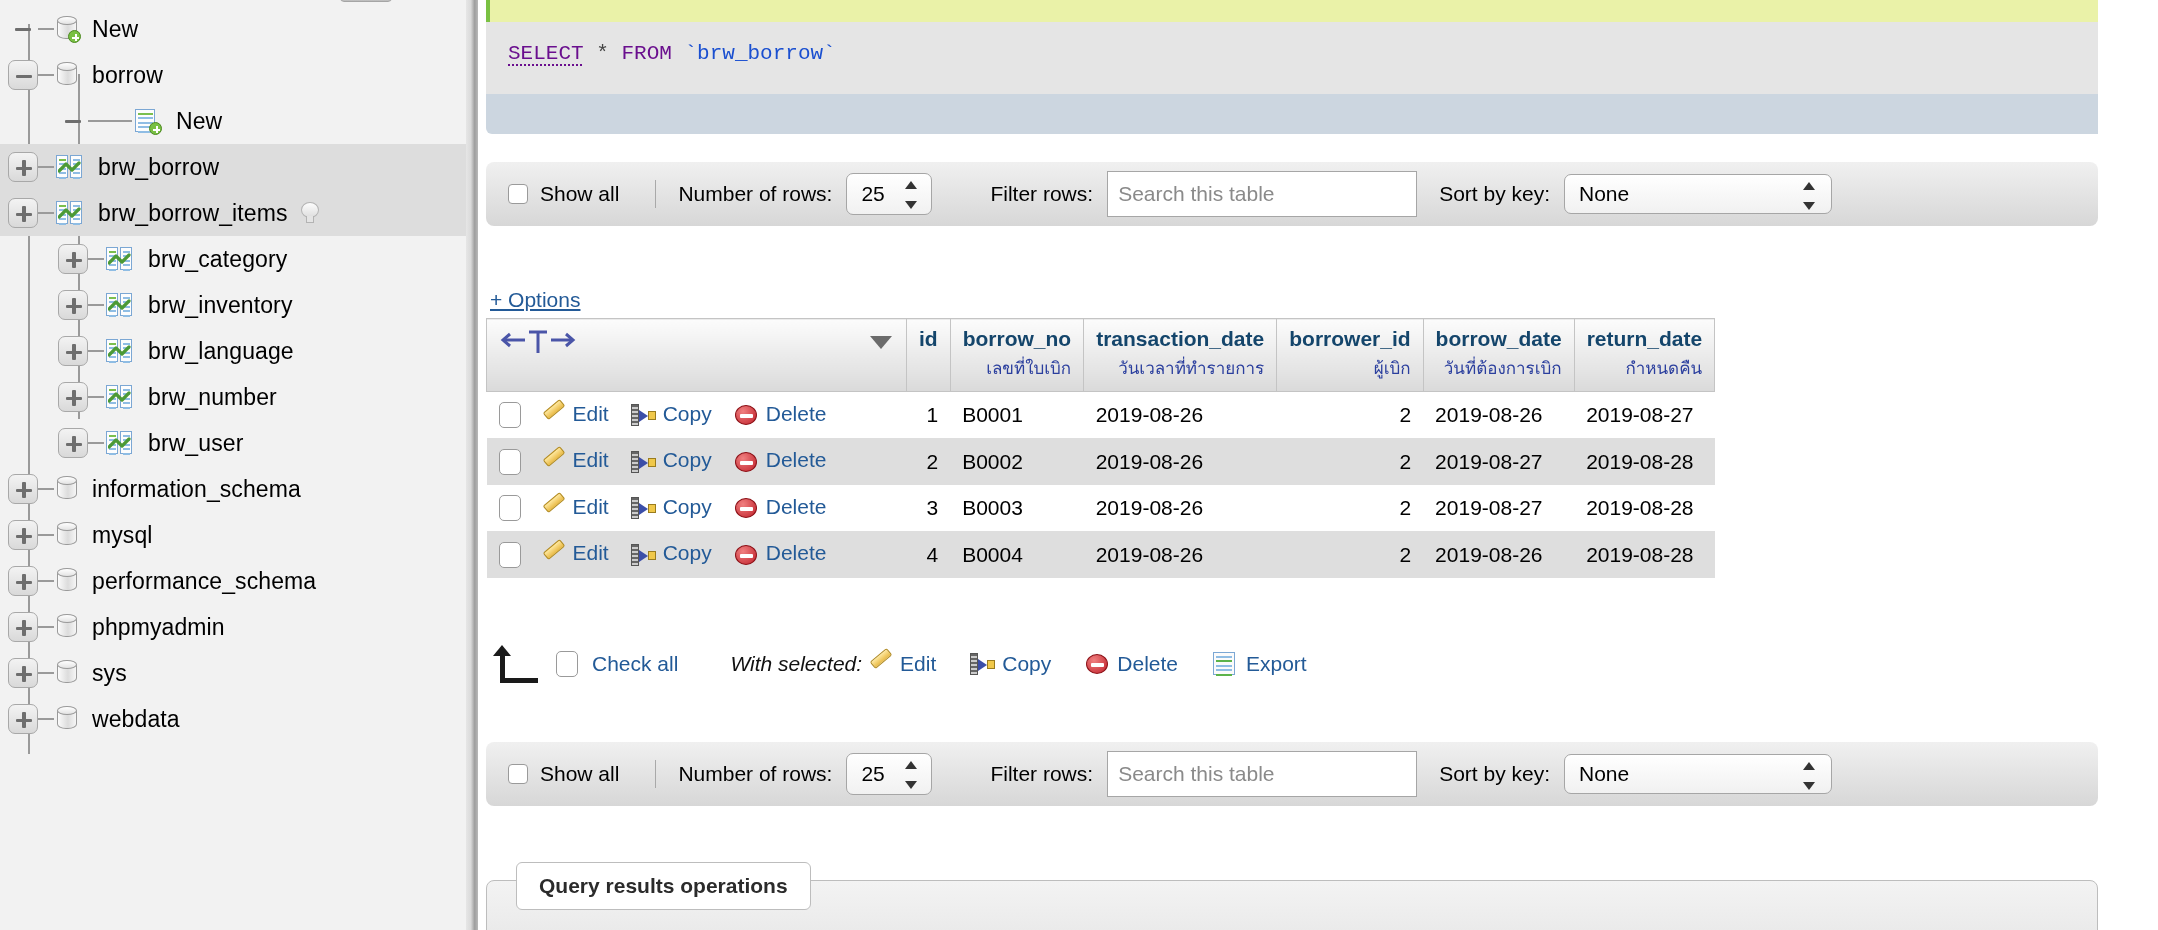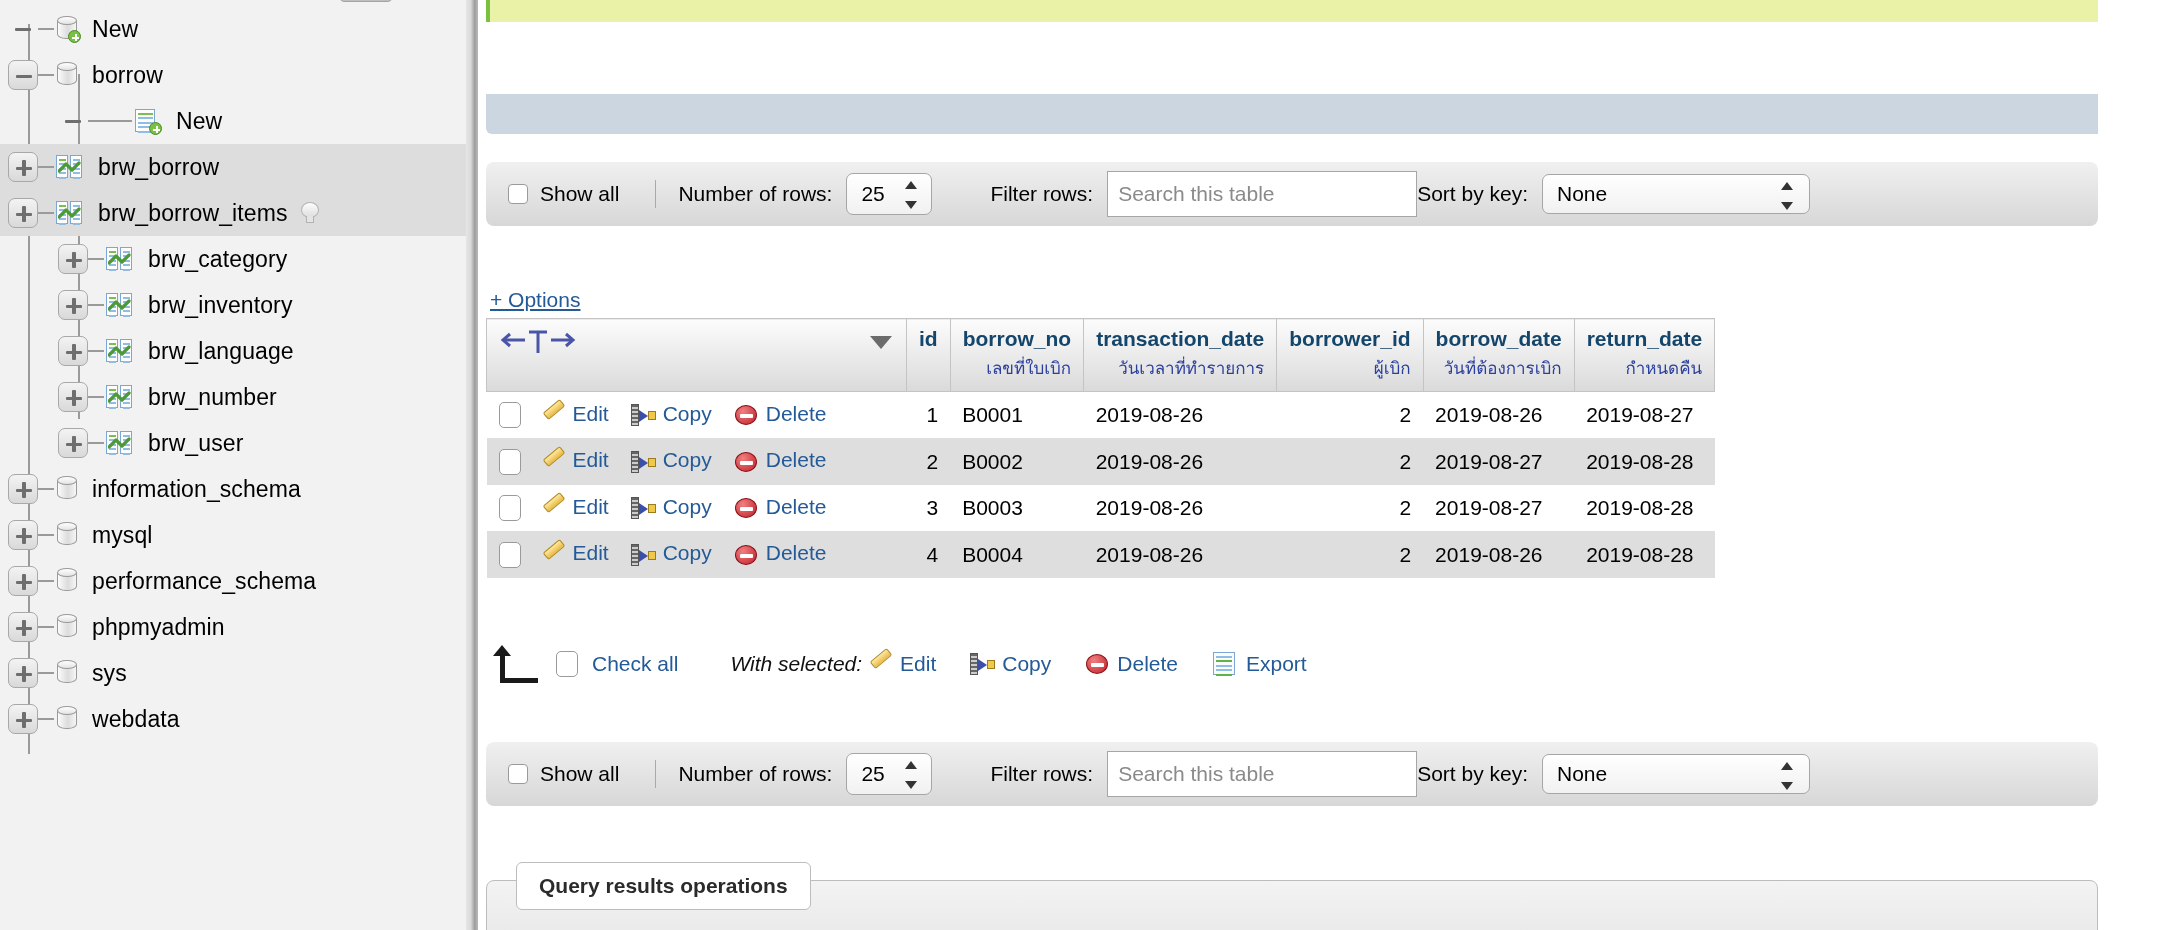--- a/index.html
+++ b/index.html
@@ -187,20 +187,21 @@
     border-left:6px solid transparent; border-right:6px solid transparent;
   }
   .stepper .arrows .up { top:0; border-bottom:8px solid #333; }
   .stepper .arrows .dn { bottom:0; border-top:8px solid #333; }
 
   .textinput {
     width: 310px; height: 46px; background:#fff;
     border:1px solid #a6a6a6;
     font-size: 21px; color:#8a8a8a;
     display:flex; align-items:center; padding-left: 10px;
+    margin-right: 22px;
   }
   .selectbox {
     position: relative;
     width: 268px; height: 40px;
     background: linear-gradient(#ffffff,#f1f1f1);
     border:1px solid #a6a6a6; border-radius: 7px;
     display:flex; align-items:center; padding-left: 14px;
     font-size: 21px;
   }
   .selectbox .arrows {
@@ -614,20 +615,23 @@
           <span class="nav-label">webdata</span>
         </div>
       </div>
     <div id="sb-divider"></div>
   </div>
 
   <div id="main">
 
     <div class="success-strip"></div>
 
+    <div class="sql-box">
+      <div class="sql-text"><span class="kw">SELECT</span><span class="op"> </span><span class="op">*</span><span class="op"> </span><span class="kw2">FROM</span><span class="op"> </span><span class="tick">`brw_borrow`</span></div>
+    </div>
     <div class="sql-foot"></div>
 
     <div class="toolbar" style="top:162px;">
       <div class="cb"></div>
       <span class="lbl">Show all</span>
       <div class="sep"></div>
       <span class="lbl">Number of rows:</span>
       <div class="stepper">
         <span>25</span>
         <span class="arrows">

